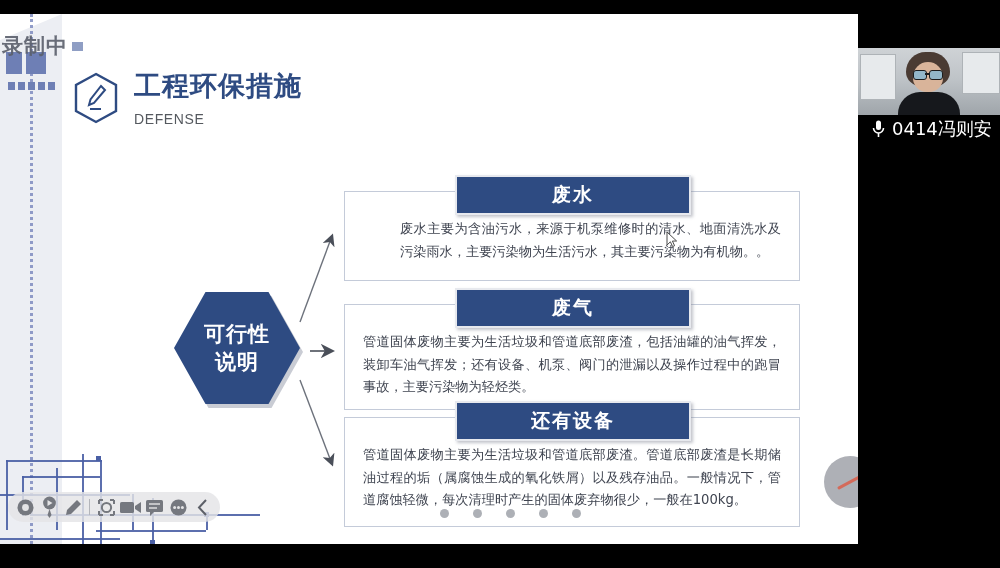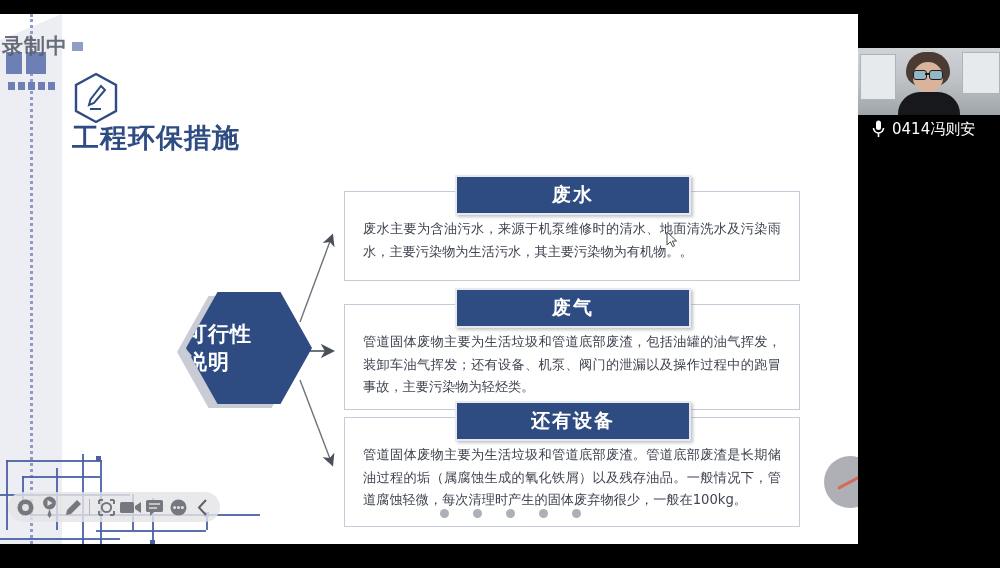--- a/index.html
+++ b/index.html
@@ -24,54 +24,54 @@
   #deco-left .tri{position:absolute;left:0;top:0;width:0;height:0;
       border-top:26px solid #ffffff;border-right:62px solid transparent;}
 
   
   #deco-bottom{left:0;bottom:0;width:360px;height:90px;}
   #deco-bottom i{position:absolute;background:#4a5fa5;opacity:.9;}
   .hl{height:1.5px;} .vl{width:1.5px;}
   .dot{position:absolute;width:5px;height:5px;background:#4a5fa5;}
 
   
-  #header{position:absolute;left:72px;top:58px;display:flex;align-items:flex-start;flex-direction:column;}
+  #header{position:absolute;left:72px;top:58px;display:flex;align-items:flex-start;gap:14px;}
   #logo-hex{width:48px;height:52px;flex:0 0 auto;}
   #title-wrap{display:flex;flex-direction:column;line-height:1;}
   #title-cn{font-size:27px;font-weight:bold;color:#2e4b82;letter-spacing:1px;
       font-family:"DejaVu Sans","Liberation Sans",sans-serif;}
   #title-en1{font-size:16px;color:#6a6f7a;letter-spacing:.6px;margin-top:5px;}
   #title-en2{font-size:14px;color:#55595f;letter-spacing:.6px;margin-top:13px;}
 
   
   #hex{position:absolute;left:174px;top:278px;width:132px;height:118px;}
   #hex .shadow{position:absolute;left:3px;top:4px;width:126px;height:112px;
       background:#c9ccd4;clip-path:polygon(25% 0,75% 0,100% 50%,75% 100%,25% 100%,0 50%);}
-  #hex .body{position:absolute;left:12px;top:0;width:126px;height:112px;background:#2e4b82;
+  #hex .body{position:absolute;left:0;top:0;width:126px;height:112px;background:#2e4b82;
       clip-path:polygon(25% 0,75% 0,100% 50%,75% 100%,25% 100%,0 50%);
-      display:flex;flex-direction:column;justify-content:center;}
+      display:flex;flex-direction:column;align-items:center;justify-content:center;}
   #hex .l{color:#fff;font-size:21px;font-weight:bold;line-height:1.35;letter-spacing:1px;
       font-family:"DejaVu Sans","Liberation Sans",sans-serif;}
 
   
   #arrows{position:absolute;left:0;top:0;width:858px;height:530px;pointer-events:none;}
 
   
   .card{position:absolute;}
   .card .box{position:absolute;left:0;top:16px;width:100%;box-sizing:border-box;
       border:1px solid #c4cbd9;background:#fff;}
   .card .body{padding:26px 18px 14px 18px;font-size:13.2px;line-height:1.72;color:#3f4450;
       text-align:justify;font-family:"DejaVu Sans","Liberation Sans",sans-serif;}
   .card .hdr{position:absolute;left:111px;top:0;width:232px;height:36px;background:#2e4b82;
       border:2px solid #e7e9ee;box-shadow:2px 2px 3px rgba(120,125,140,.45);
       display:flex;align-items:center;justify-content:center;z-index:2;}
   .card .hdr span{color:#fff;font-size:19px;font-weight:bold;letter-spacing:2px;
       font-family:"DejaVu Sans","Liberation Sans",sans-serif;}
   #card1{left:344px;top:161px;width:456px;}
-  #card1 .box{height:90px;}
+  #card1 .box{height:90px;padding-left:37px;}
   #card2{left:344px;top:274px;width:456px;}
   #card2 .box{height:106px;}
   #card3{left:344px;top:387px;width:456px;}
   #card3 .box{height:110px;}
 
   
   #pager{position:absolute;left:440px;bottom:26px;display:flex;gap:24px;align-items:center;}
   #pager i{width:9px;height:9px;border-radius:50%;background:#adb0b6;display:block;}
 
   #toolbar{position:absolute;left:8px;bottom:22px;height:30px;width:212px;
@@ -103,21 +103,21 @@
       border-radius:3px;background:#93b7c9;}
   #cam .gl{left:55px;} #cam .gr{left:71px;}
   #cam .gbridge{position:absolute;left:67px;top:25px;width:4px;height:1.6px;background:#1d1d1d;}
   #cam .torso{position:absolute;left:40px;top:44px;width:62px;height:26px;background:#16181c;
       border-radius:22px 22px 0 0;}
   #cam .shelf{position:absolute;background:#e7eaec;}
   #cam .s1{left:2px;top:6px;width:34px;height:44px;border:1px solid #aeb3b7;}
   #cam .s2{left:104px;top:4px;width:36px;height:40px;border:1px solid #aeb3b7;}
   #cam .lbl{position:absolute;left:0;bottom:8px;width:142px;height:30px;
       display:flex;align-items:center;gap:7px;padding-left:14px;box-sizing:border-box;}
-  #cam .lbl .n{color:#fff;font-size:15px;
+  #cam .lbl .n{color:#fff;font-size:18px;
       font-family:"DejaVu Sans","Liberation Sans",sans-serif;}
 
   #cursor{position:absolute;left:666px;top:231px;width:12px;height:17px;z-index:15;}
 </style>
 </head>
 <body>
 
 <div id="screen">
 
   <div id="slide">
@@ -151,20 +151,21 @@
     </div>
 
     <div id="header">
       <svg id="logo-hex" viewBox="0 0 48 52">
         <polygon points="24,2 44,13 44,39 24,50 4,39 4,13" fill="none" stroke="#2e4b82" stroke-width="2.4"></polygon>
         <path d="M29 14 L33 18 L22 31 L17 33 L18.5 27.5 Z" fill="none" stroke="#2e4b82" stroke-width="2"></path>
         <line x1="18" y1="37" x2="29" y2="37" stroke="#2e4b82" stroke-width="2"></line>
       </svg>
       <div id="title-wrap">
         <div id="title-cn">工程环保措施</div>
+        <div id="title-en2">DEFENSE</div>
       </div>
     </div>
 
     <svg id="arrows">
       <defs>
         <marker id="ah" markerWidth="9" markerHeight="9" refX="7" refY="4.5" orient="auto">
           <path d="M0,0 L9,4.5 L0,9 L2.5,4.5 Z" fill="#4a4f59"></path>
         </marker>
       </defs>
       <line x1="300" y1="308" x2="332" y2="222" stroke="#6d727c" stroke-width="1.4" marker-end="url(#ah)"></line>

